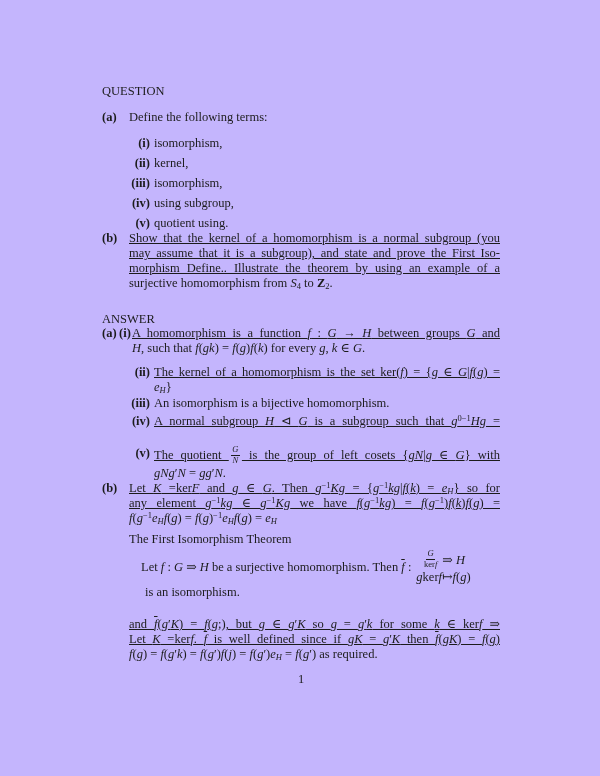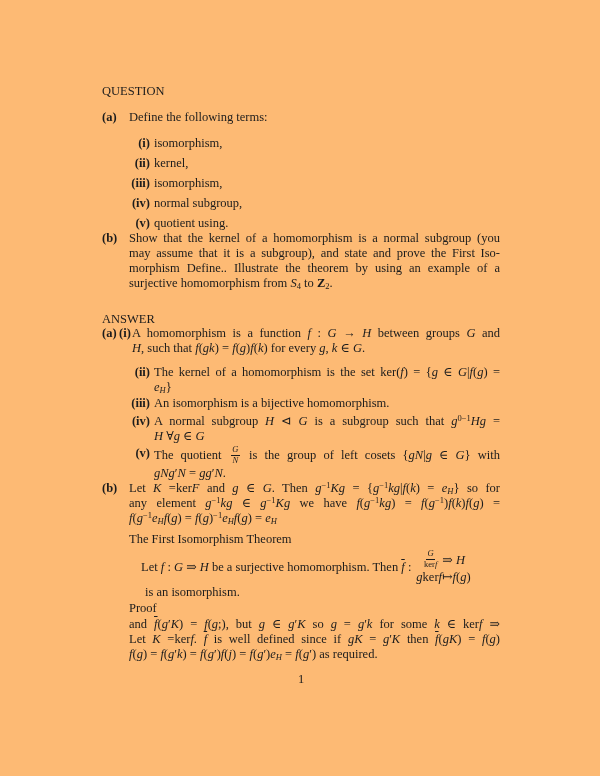--- a/index.html
+++ b/index.html
@@ -1,26 +1,26 @@
 <!DOCTYPE html>
 <html><head>
 <meta charset="utf-8">
 <style>
   html,body{margin:0;padding:0;}
   body{
     width:600px;height:776px;background:#ffffff;
     font-family:"Liberation Serif","DejaVu Serif","DejaVu Sans",serif;
     color:#1c1c1c;
   }
-  .page{position:relative;width:600px;height:776px;overflow:hidden;background:#fdba74;}
+  .page{position:relative;width:600px;height:776px;overflow:hidden;background:#c4b5fd;}
   .blk{position:absolute;left:102px;font-size:12.5px;line-height:15px;width:398px;}
   .lbl{font-weight:bold;}
   .l2lbl{position:absolute;left:14px;width:34px;text-align:right;font-weight:bold;}
   .l2txt{position:absolute;left:52px;width:346px;}
-  .jl{text-align:justify;text-align-last:justify;}
+  .jl{text-align:justify;text-align-last:justify;text-decoration:underline;}
   i{font-style:italic;}
   b{font-weight:bold;}
   sup{font-size:0.68em;vertical-align:0.5em;line-height:0;}
   sub{font-size:0.68em;vertical-align:-0.25em;line-height:0;}
   .bar{text-decoration:overline;}
   .frac{display:inline-flex;flex-direction:column;align-items:center;vertical-align:middle;
         font-size:8.5px;line-height:9px;margin:0 2px;position:relative;top:-1px;}
   .fn{border-bottom:0.8px solid #1c1c1c;padding:0 1.5px 0.5px;}
   .fd{padding-top:0.5px;}
   .maparr{display:inline-flex;flex-direction:column;align-items:center;margin-left:5px;}
@@ -47,21 +47,21 @@
   <div class="blk" style="top:156px">
     <span class="l2lbl">(ii)</span>
     <span class="l2txt">kernel,</span>
   </div>
   <div class="blk" style="top:176px">
     <span class="l2lbl">(iii)</span>
     <span class="l2txt">isomorphism,</span>
   </div>
   <div class="blk" style="top:196px">
     <span class="l2lbl">(iv)</span>
-    <span class="l2txt">normal subgroup,</span>
+    <span class="l2txt">using subgroup,</span>
   </div>
   <div class="blk" style="top:216px">
     <span class="l2lbl">(v)</span>
     <span class="l2txt">quotient using.</span>
   </div>
 
   <div class="blk" style="top:231px">
     <span class="lbl">(b)</span>
     <span style="position:absolute;left:27px;width:371px">
       <span class="jl" style="display:block">Show that the kernel of a homomorphism is a normal subgroup (you</span>
@@ -92,21 +92,20 @@
 
   <div class="blk" style="top:396px">
     <span class="l2lbl">(iii)</span>
     <span class="l2txt">An isomorphism is a bijective homomorphism.</span>
   </div>
 
   <div class="blk" style="top:414px">
     <span class="l2lbl">(iv)</span>
     <span class="l2txt">
       <span class="jl" style="display:block">A normal subgroup <i>H</i> ⊲ <i>G</i> is a subgroup such that <i>g</i><sup>0−1</sup><i>Hg</i> =</span>
-      <span style="display:block"><i>H</i> ∀<i>g</i> ∈ <i>G</i></span>
     </span>
   </div>
 
   <div class="blk" style="top:446px">
     <span class="l2lbl">(v)</span>
     <span class="l2txt">
       <span class="jl" style="display:block">The quotient <span class="frac">
             <span class="fn"><i>G</i></span>
             <span class="fd"><i>N</i></span>
           </span> is the group of left cosets {<i>gN</i>|<i>g</i> ∈ <i>G</i>} with</span>
@@ -134,21 +133,20 @@
           <span class="fd">ker<i>f</i></span>
         </span>
         <span style="margin-left:3px">⇒ <i>H</i></span>
       </span>
       <span class="r2"><i>g</i>ker<i>f</i> ↦ <i>f</i>(<i>g</i>)</span>
     </span>
   </div>
 
   <div class="blk" style="top:585px;left:145px;width:371px">is an isomorphism.</div>
 
-  <div class="blk" style="top:601px;left:129px;width:371px">Proof</div>
   <div class="blk" style="top:617px;left:129px;width:371px">
     <span class="jl" style="display:block">and <i class="bar">f</i>(<i>g</i>′<i>K</i>) = <i>f</i>(<i>g</i>;), but <i>g</i> ∈ <i>g</i>′<i>K</i> so <i>g</i> = <i>g</i>′<i>k</i> for some <i>k</i> ∈ ker<i>f</i> ⇒</span>
     <span class="jl" style="display:block">Let <i>K</i> =ker<i>f</i>. <i class="bar">f</i> is well defined since if <i>gK</i> = <i>g</i>′<i>K</i> then <i class="bar">f</i>(<i>gK</i>) = <i>f</i>(<i>g</i>)</span>
     <span style="display:block"><i>f</i>(<i>g</i>) = <i>f</i>(<i>g</i>′<i>k</i>) = <i>f</i>(<i>g</i>′)<i>f</i>(<i>j</i>) = <i>f</i>(<i>g</i>′)<i>e</i><sub><i>H</i></sub> = <i>f</i>(<i>g</i>′) as required.</span>
   </div>
 
   <div class="blk pagenum" style="top:672px">1</div>
 
 </div>
 

